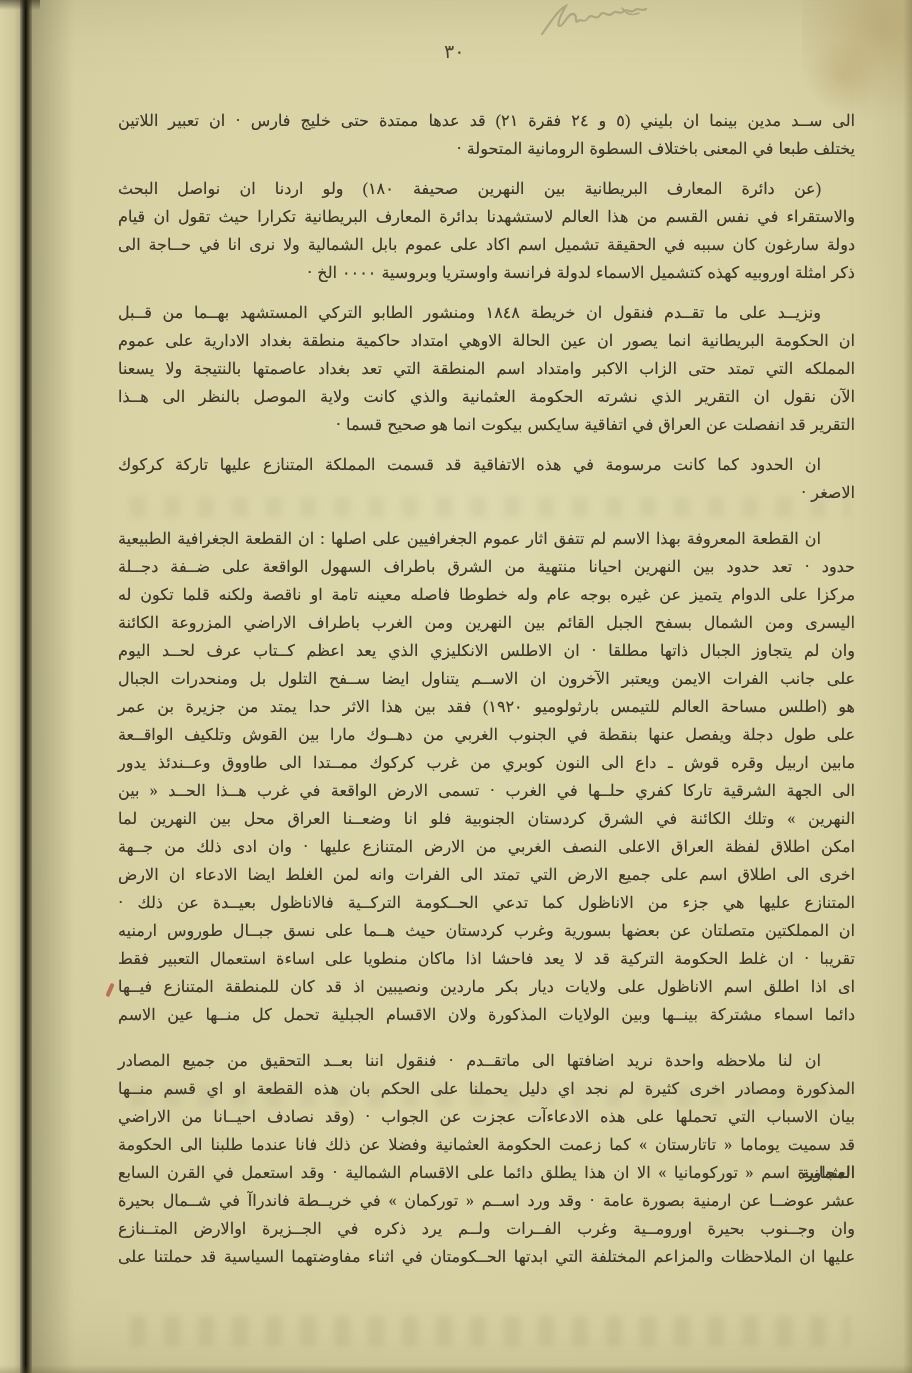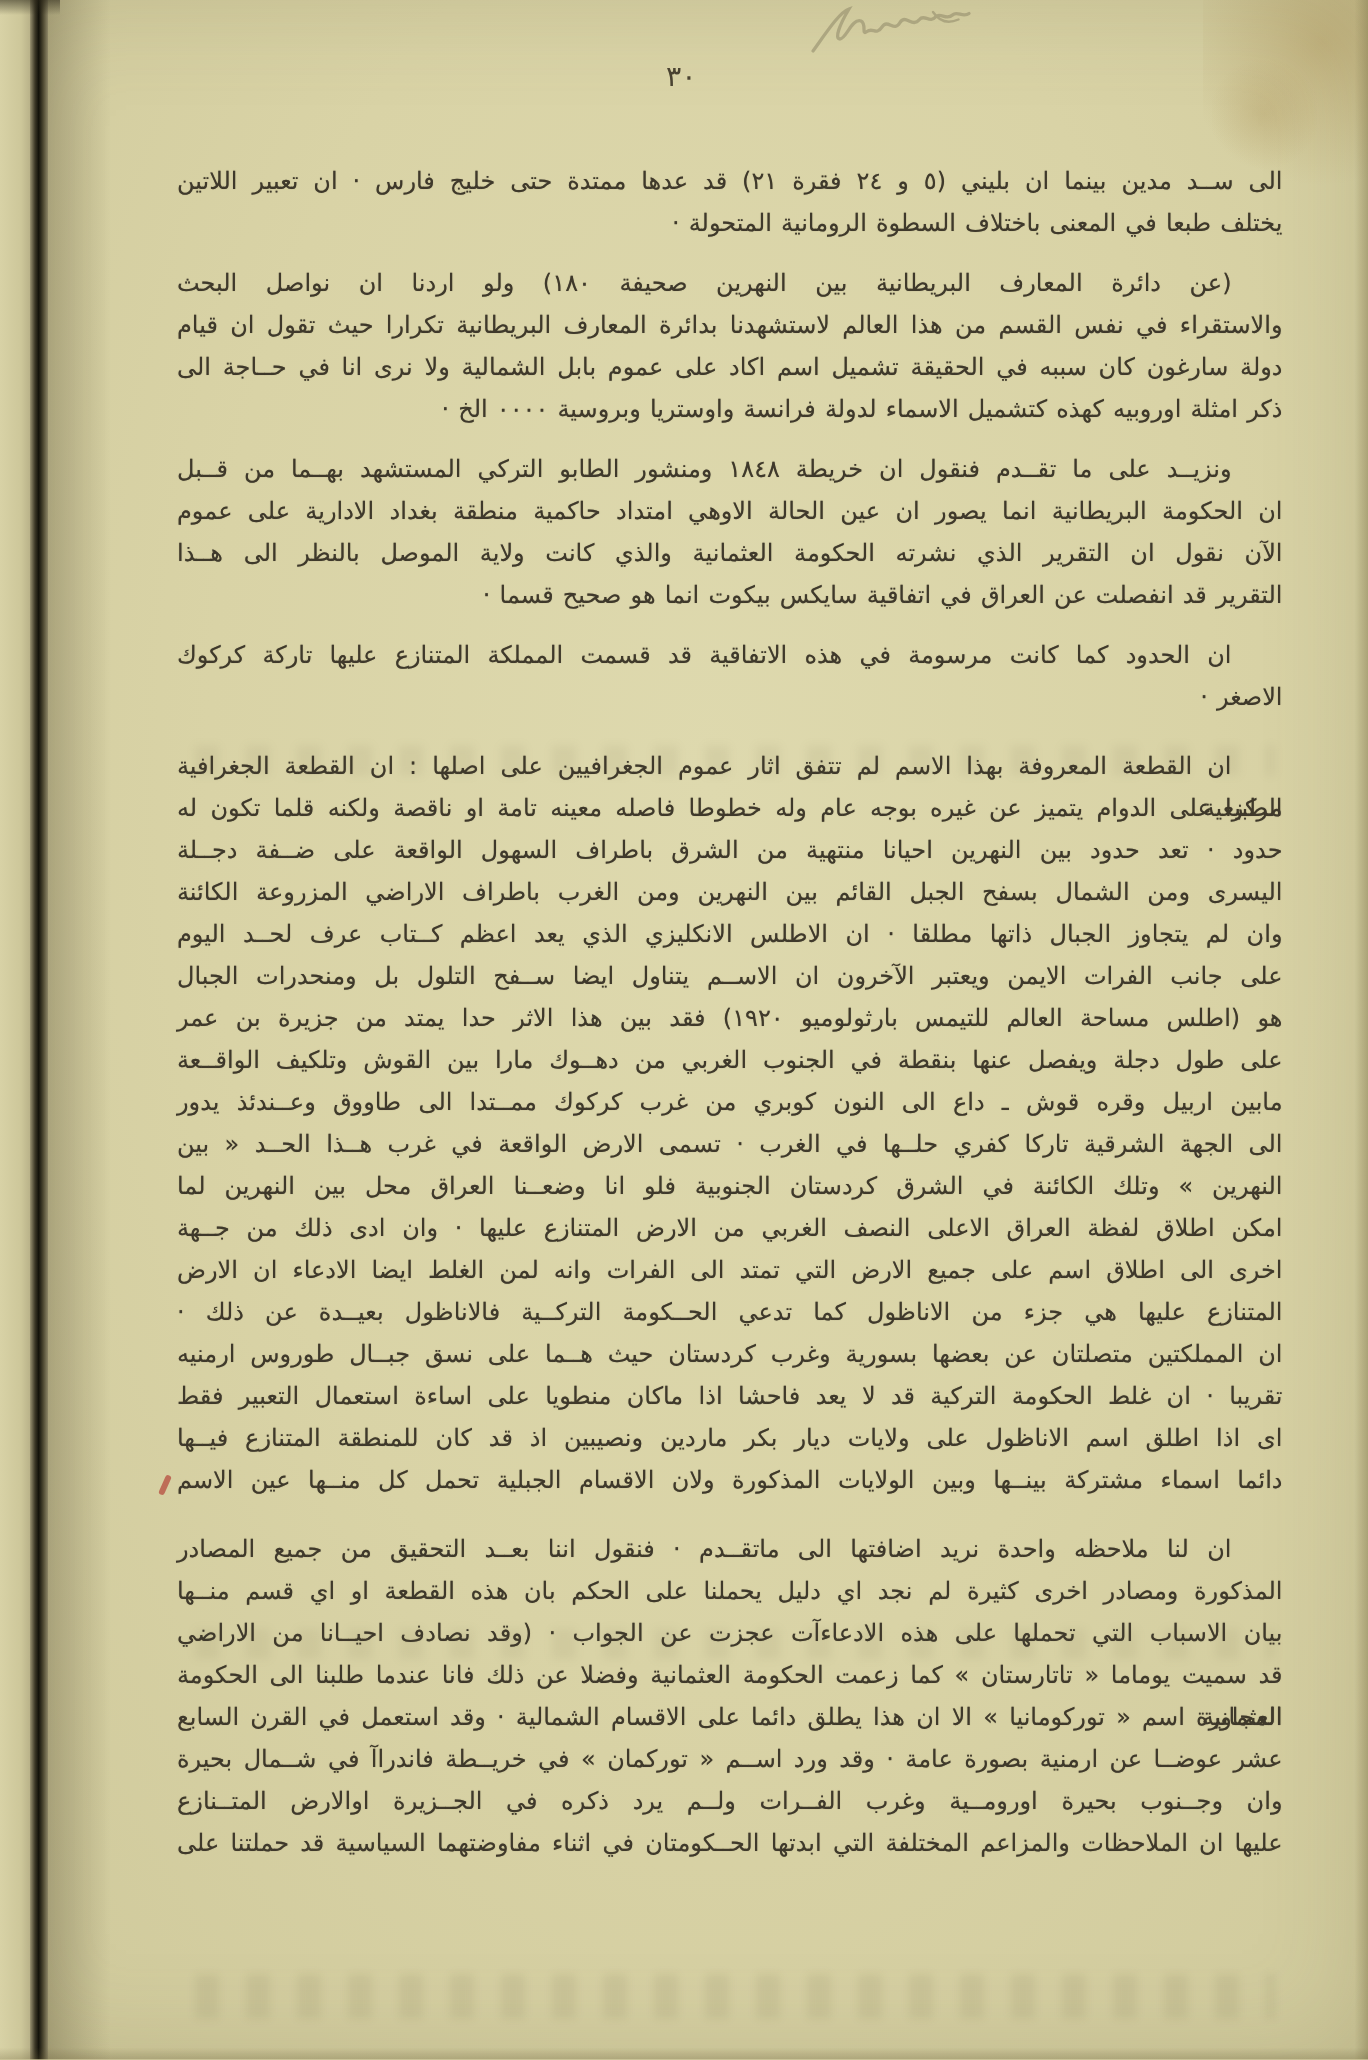--- a/index.html
+++ b/index.html
@@ -5,20 +5,21 @@
   html,body{margin:0;padding:0;}
   body{
     width:912px;height:1373px;position:relative;overflow:hidden;
     font-family:"DejaVu Sans",sans-serif;
     background:#d8d2a4;
   }
   .page{
     position:absolute;inset:0;
     background:radial-gradient(ellipse at 52% 38%, #ded9ae 0%, #d9d3a6 50%, #cfc99b 100%);
     box-shadow:inset 0 0 70px rgba(110,100,58,.22);
+    font-family:Liberation Serif, serif;
   }
   
   .edge-strip{position:absolute;left:0;top:0;bottom:0;width:20px;
     background:linear-gradient(to right,#d8d2a6 0%,#cdc79a 70%,#b9b289 100%);}
   .binding-line{position:absolute;left:20px;top:0;bottom:0;width:12px;
     background:linear-gradient(to right,#9a9372 0%,#3c3827 28%,#12110a 48%,#4a452f 72%,#8d8666 100%);}
   .binding-shadow{position:absolute;left:32px;top:0;bottom:0;width:42px;
     background:linear-gradient(to right,rgba(80,72,45,.30),rgba(80,72,45,0));}
   .edge-right{position:absolute;right:0;top:0;bottom:0;width:9px;
     background:linear-gradient(to left,rgba(120,110,68,.38),rgba(120,110,68,0));}
@@ -88,31 +89,32 @@
       </div>
       <div class="para ind">
         <div class="line">(عن دائرة المعارف البريطانية بين النهرين صحيفة ١٨٠) ولو اردنا ان نواصل البحث</div>
         <div class="line">والاستقراء في نفس القسم من هذا العالم لاستشهدنا بدائرة المعارف البريطانية تكرارا حيث تقول ان قيام</div>
         <div class="line">دولة سارغون كان سببه في الحقيقة تشميل اسم اكاد على عموم بابل الشمالية ولا نرى انا في حــاجة الى</div>
         <div class="line last">ذكر امثلة اوروبيه كهذه كتشميل الاسماء لدولة فرانسة واوستريا وبروسية ٠٠٠٠ الخ ·</div>
       </div>
       <div class="para ind">
         <div class="line">ونزيــد على ما تقــدم فنقول ان خريطة ١٨٤٨ ومنشور الطابو التركي المستشهد بهــما من قــبل</div>
         <div class="line">ان الحكومة البريطانية انما يصور ان عين الحالة الاوهي امتداد حاكمية منطقة بغداد الادارية على عموم</div>
+        <div class="line">المملكه التي تمتد حتى الزاب الاكبر وامتداد اسم المنطقة التي تعد بغداد عاصمتها بالنتيجة ولا يسعنا</div>
         <div class="line">الآن نقول ان التقرير الذي نشرته الحكومة العثمانية والذي كانت ولاية الموصل بالنظر الى هــذا</div>
         <div class="line last">التقرير قد انفصلت عن العراق في اتفاقية سايكس بيكوت انما هو صحيح قسما ·</div>
       </div>
       <div class="para ind">
         <div class="line">ان الحدود كما كانت مرسومة في هذه الاتفاقية قد قسمت المملكة المتنازع عليها تاركة كركوك</div>
         <div class="line last">الاصغر ·</div>
       </div>
       <div class="para ind">
         <div class="line">ان القطعة المعروفة بهذا الاسم لم تتفق اثار عموم الجغرافيين على اصلها : ان القطعة الجغرافية الطبيعية</div>
+        <div class="line">حدود · تعد حدود بين النهرين احيانا منتهية من الشرق باطراف السهول الواقعة على ضــفة دجــلة</div>
         <div class="line">مركزا على الدوام يتميز عن غيره بوجه عام وله خطوطا فاصله معينه تامة او ناقصة ولكنه قلما تكون له</div>
-        <div class="line">حدود · تعد حدود بين النهرين احيانا منتهية من الشرق باطراف السهول الواقعة على ضــفة دجــلة</div>
         <div class="line">اليسرى ومن الشمال بسفح الجبل القائم بين النهرين ومن الغرب باطراف الاراضي المزروعة الكائنة</div>
         <div class="line">وان لم يتجاوز الجبال ذاتها مطلقا · ان الاطلس الانكليزي الذي يعد اعظم كــتاب عرف لحــد اليوم</div>
         <div class="line">على جانب الفرات الايمن ويعتبر الآخرون ان الاســم يتناول ايضا ســفح التلول بل ومنحدرات الجبال</div>
         <div class="line">هو (اطلس مساحة العالم للتيمس بارثولوميو ١٩٢٠) فقد بين هذا الاثر حدا يمتد من جزيرة بن عمر</div>
         <div class="line">على طول دجلة ويفصل عنها بنقطة في الجنوب الغربي من دهــوك مارا بين القوش وتلكيف الواقــعة</div>
         <div class="line">مابين اربيل وقره قوش ـ داع الى النون كوبري من غرب كركوك ممــتدا الى طاووق وعــندئذ يدور</div>
         <div class="line">الى الجهة الشرقية تاركا كفري حلــها في الغرب · تسمى الارض الواقعة في غرب هــذا الحــد « بين</div>
         <div class="line">النهرين » وتلك الكائنة في الشرق كردستان الجنوبية فلو انا وضعــنا العراق محل بين النهرين لما</div>
         <div class="line">امكن اطلاق لفظة العراق الاعلى النصف الغربي من الارض المتنازع عليها · وان ادى ذلك من جــهة</div>
         <div class="line">اخرى الى اطلاق اسم على جميع الارض التي تمتد الى الفرات وانه لمن الغلط ايضا الادعاء ان الارض</div>

